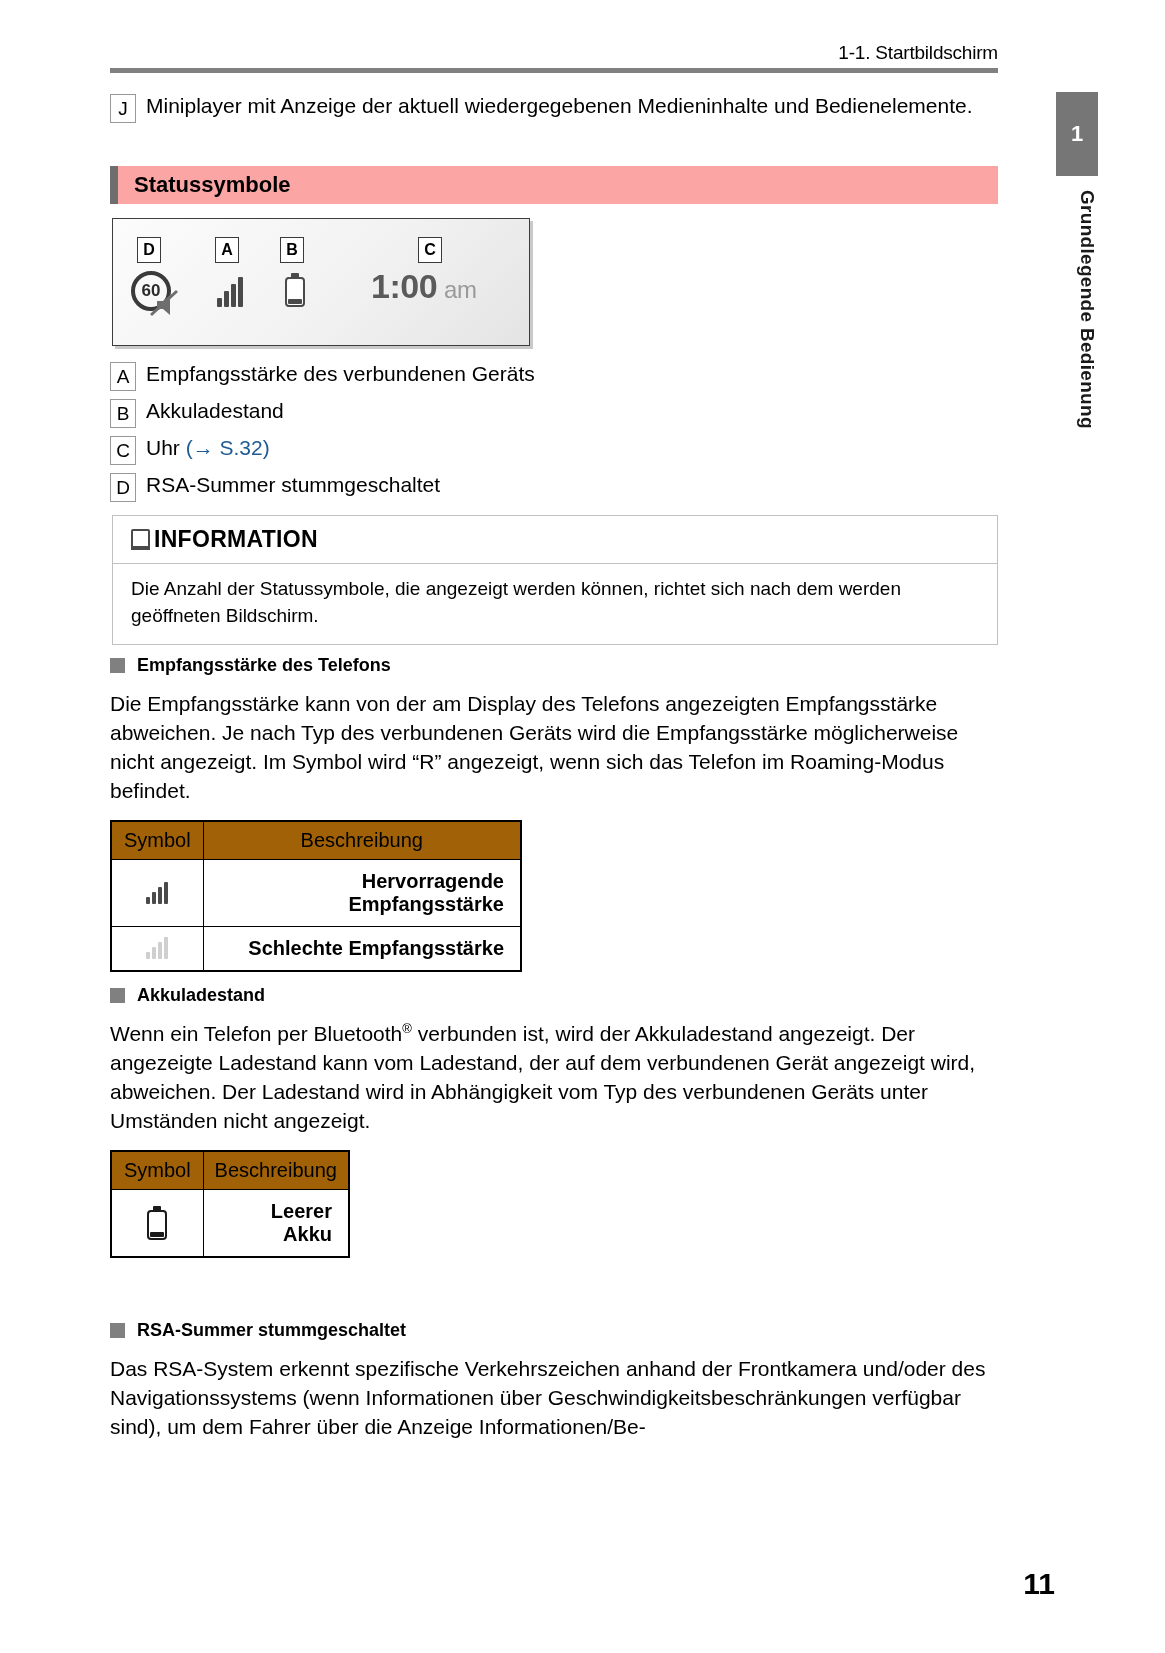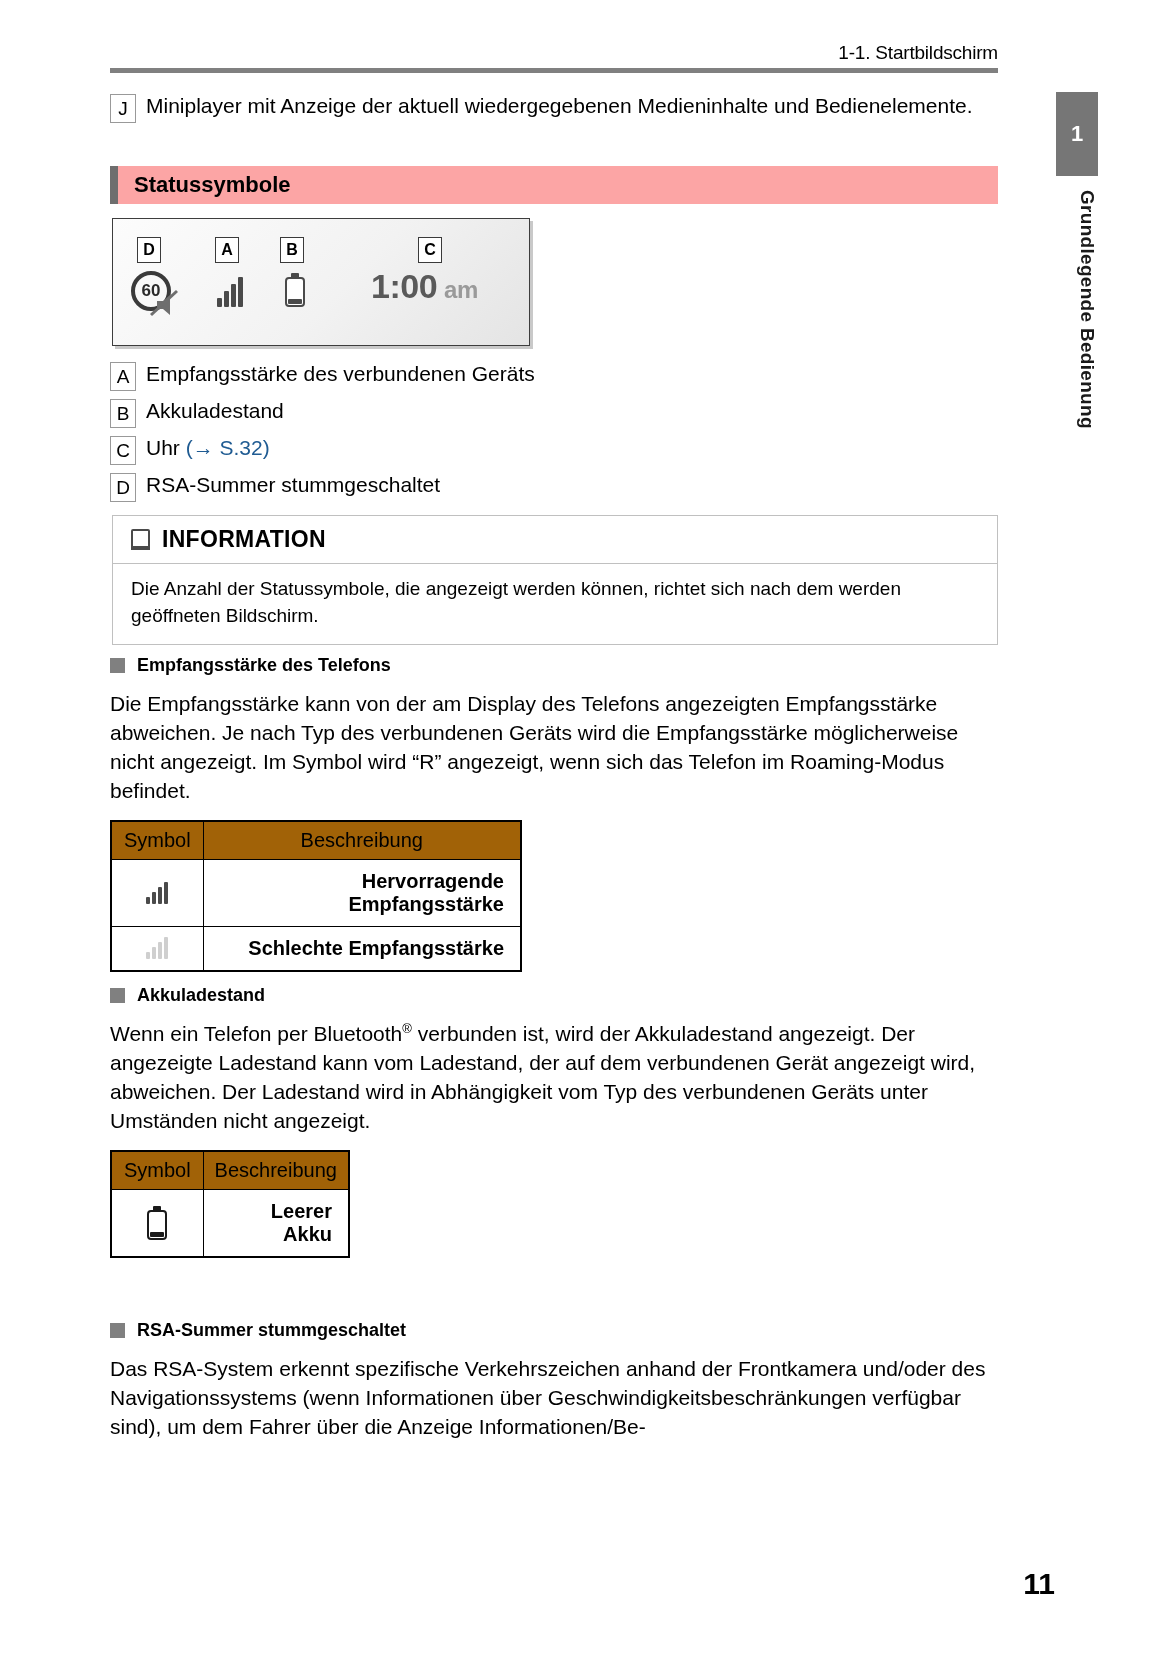--- a/index.html
+++ b/index.html
@@ -148,36 +148,36 @@
   .batt.empty .fill { height: 5px; }
   .batt.dark .cap, .batt.dark .body { border-color: #1a1a1a; }
   .batt.dark .cap { background: #1a1a1a; }
   .batt.dark .fill { background: #1a1a1a; }
 
   .clock {
     position: absolute; left: 258px; top: 48px;
     font-size: 34px; font-weight: bold; color: #5a5a5a;
     letter-spacing: -0.5px;
   }
-  .clock .ampm { font-size: 24px; font-weight: bold; color: #9a9a9a; margin-left: 7px; }
+  .clock .ampm { font-size: 24px; font-weight: normal; color: #9a9a9a; margin-left: 7px; }
 
   
   .legend { position: absolute; left: 110px; top: 360px; width: 880px; }
   .legend .lettered { margin-bottom: 6px; }
   .xref { color: #1f5b92; }
 
   
   .infobox {
     position: absolute; left: 112px; top: 515px; width: 886px;
     border: 1px solid #c0c0c0;
   }
   .infobox-head {
     border-bottom: 1px solid #c0c0c0;
     padding: 10px 18px 10px 18px;
-    display: flex; align-items: center; gap: 12px;
+    display: flex; align-items: center; gap: 4px;
   }
   .book-icon {
     position: relative; width: 19px; height: 21px;
   }
   .book-icon .outline {
     position: absolute; inset: 0;
     border: 2px solid #4a4a4a; border-radius: 2px;
   }
   .book-icon .base {
     position: absolute; left: 0; bottom: 0; width: 19px; height: 4px;

